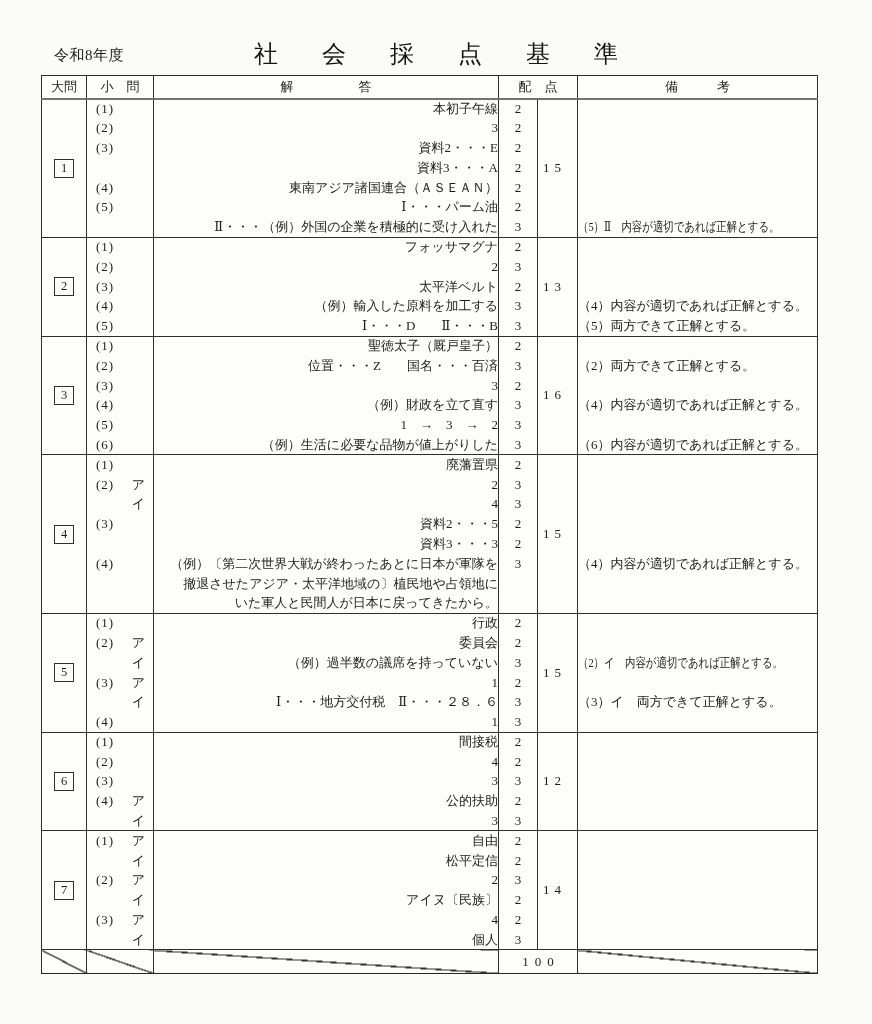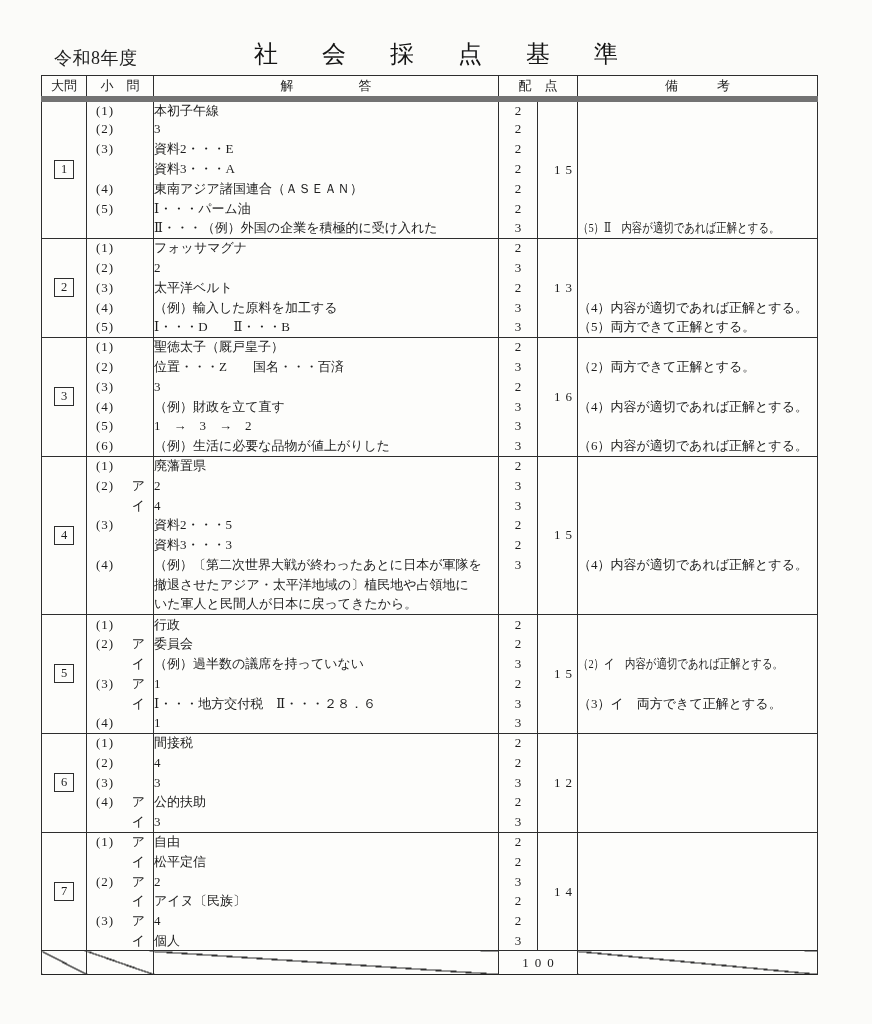--- a/index.html
+++ b/index.html
@@ -6,58 +6,58 @@
   body {
     width:872px; height:1024px;
     background:#fbfbf9; color:#1d1d1d;
     font-family:"Liberation Serif","DejaVu Serif",serif;
     -webkit-font-smoothing:antialiased;
   }
   .page { position:relative; width:872px; height:1024px; overflow:hidden; }
 
   .year {
     position:absolute; left:54px; top:46px;
-    font-size:18px; letter-spacing:0.5px;
+    font-size:15px; letter-spacing:0.5px;
   }
   .title {
     position:absolute; left:0; right:0; top:26px; margin:12px;
     font-size:24px; font-weight:normal; text-align:center;
     letter-spacing:19px; text-indent:19px; color:#141414;
   }
 
   table.rubric {
     position:absolute; left:41px; top:75px;
     width:776px; border-collapse:collapse; table-layout:fixed;
     border:1.6px solid #242424;
     background:#fdfdfb;
   }
   .rubric th, .rubric td {
     border-left:1px solid #2e2e2e; border-right:1px solid #2e2e2e;
     border-top:none; border-bottom:none;
     padding:0; font-weight:normal; font-size:13px; color:#1d1d1d;
     overflow:hidden; white-space:nowrap;
   }
   .rubric thead tr { height:23px; }
-  .rubric thead th { border-top:1px solid #2e2e2e; border-bottom:6px solid #737373; text-align:center; }
+  .rubric thead th { border-top:1px solid #2e2e2e; border-bottom:2px solid #737373; text-align:center; }
   .rubric tbody tr { height:19.8px; }
   .rubric tr.sec-start > td { border-top:1px solid #2e2e2e; }
   .rubric tr.total-row { height:24px; }
   .rubric tr.total-row > td { border-top:1px solid #2e2e2e; }
 
   .c-daimon { text-align:center; vertical-align:middle; }
   .daimon-box {
     display:inline-block; min-width:14px; height:17px; line-height:17px;
     padding:0 2px; border:1px solid #2e2e2e; font-size:12.5px;
   }
   .c-shomon { position:relative; }
   .q-label { position:absolute; left:9px; top:50%; transform:translateY(-50%); letter-spacing:1px; }
   .q-sub   { position:absolute; right:8px; top:50%; transform:translateY(-50%); }
-  .c-kaito { padding-left:13px; }
+  .c-kaito { padding-left:13px;text-align:right; }
   .c-pts   { text-align:center; }
-  .c-total { text-align:right; vertical-align:middle; letter-spacing:5px; text-indent:5px; }
+  .c-total { text-align:left; vertical-align:middle; letter-spacing:5px; text-indent:5px; }
   .c-biko  { padding-left:6px; }
   .condensed { display:inline-block; transform:scaleX(0.80); transform-origin:0 50%; white-space:nowrap; }
   .u { text-underline-offset:2px; }
   .diag {
     background:linear-gradient(to top right,
       transparent calc(50% - 0.7px),
       #2e2e2e calc(50% - 0.7px),
       #2e2e2e calc(50% + 0.7px),
       transparent calc(50% + 0.7px));
   }

